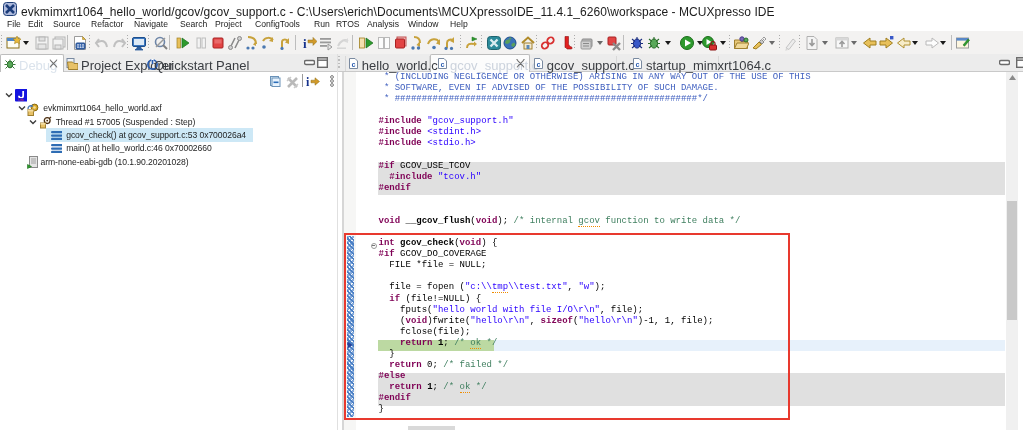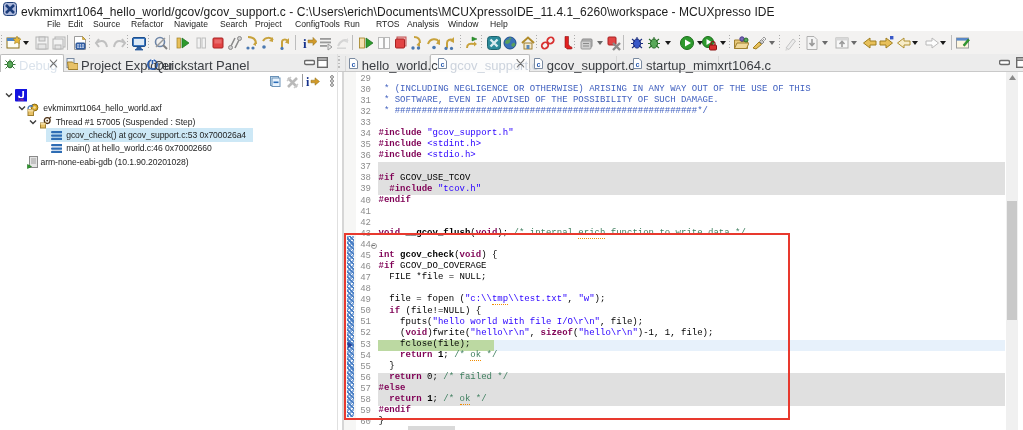--- a/index.html
+++ b/index.html
@@ -1,20 +1,20 @@
 <!DOCTYPE html>
 <html><head><meta charset="utf-8">
 <style>
 html,body{margin:0;padding:0;}
 #root{position:relative;width:1023px;height:430px;background:#fff;overflow:hidden;
   font-family:"Liberation Sans",sans-serif;}
 #root *{box-sizing:border-box;}
 .abs{position:absolute;}
 #title{position:absolute;left:21px;top:5px;font-size:12px;letter-spacing:0.06px;color:#1c1c1c;white-space:pre;}
-.menu{position:absolute;top:19px;font-size:8.6px;color:#1c1c1c;margin-left:40px;}
+.menu{position:absolute;top:19px;font-size:8.6px;color:#1c1c1c;}
 #toolbar{position:absolute;left:0;top:31px;width:1023px;height:23px;background:#f3f2f1;}
 .tsep{position:absolute;top:4px;width:1px;height:15px;background:#bdbdbd;}
 .tdot{position:absolute;top:4px;width:1px;height:15px;
   background-image:repeating-linear-gradient(#ababab 0 1px,transparent 1px 3px);}
 .tabbar{position:absolute;background:#ececec;border-bottom:1px solid #c9c9c9;}
 .tablabel{position:absolute;top:3.8px;white-space:nowrap;font-size:13px;color:#3a3d42;}
 .trow{position:absolute;font-size:8.6px;letter-spacing:-0.07px;color:#1e1e1e;white-space:pre;}
 .mono{font-family:"Liberation Mono",monospace;font-size:9px;line-height:11.08px;white-space:pre;}
 .kw{color:#7f0055;font-weight:bold;}
 .fn{font-weight:bold;margin-top:13px;}
@@ -31,21 +31,21 @@
 </svg>
 <div id="title">evkmimxrt1064_hello_world/gcov/gcov_support.c - C:\Users\erich\Documents\MCUXpressoIDE_11.4.1_6260\workspace - MCUXpresso IDE</div>
 <div class="menu" style="left:7px">File</div>
 <div class="menu" style="left:28px">Edit</div>
 <div class="menu" style="left:53px">Source</div>
 <div class="menu" style="left:91px">Refactor</div>
 <div class="menu" style="left:134px">Navigate</div>
 <div class="menu" style="left:180px">Search</div>
 <div class="menu" style="left:215px">Project</div>
 <div class="menu" style="left:255px">ConfigTools</div>
-<div class="menu" style="left:304px">Run</div>
+<div class="menu" style="left:314px">Run</div>
 <div class="menu" style="left:336px">RTOS</div>
 <div class="menu" style="left:367px">Analysis</div>
 <div class="menu" style="left:408px">Window</div>
 <div class="menu" style="left:450px">Help</div>
 <div id="toolbar">
       <div class="tdot" style="left:1px"></div>
       <svg class="abs" style="left:6px;top:4px" width="16" height="16" viewBox="0 0 16 16">
         <rect x="1" y="3" width="12" height="10" fill="#fdfdf4" stroke="#8a6f17"></rect>
         <rect x="1" y="3" width="12" height="3" fill="#4e86c8"></rect>
         <path d="M11 1 l1.3 2.6 2.7 0.4 -2 1.9 0.5 2.8 -2.5-1.3 -2.5 1.3 0.5-2.8 -2-1.9 2.7-0.4 Z" fill="#e8b93c" stroke="#9a7b1a" stroke-width="0.5"></path>
@@ -450,68 +450,36 @@
 <div class="abs" style="left:5px;top:17.5px;width:2px;height:358.5px;background:#d6d6d6"></div>
 <div class="abs" style="left:7px;top:17.5px;width:12.5px;height:358.5px;background:#f6f6f5"></div>
 <div class="abs" style="left:41.2px;top:108.3px;width:627.8px;height:33.2px;background:#e0e0e0"></div>
 <div class="abs" style="left:41.2px;top:318.9px;width:627.8px;height:33.2px;background:#e0e0e0"></div>
 <div class="abs" style="left:41.7px;top:285.6px;width:627.3px;height:11.1px;background:#e7f1fb"></div>
 <div class="abs" style="left:41.7px;top:285.6px;width:116.2px;height:11.1px;background:#bcd9a2"></div>
 <div class="abs" style="left:10.4px;top:182px;width:7.6px;height:181px;background-color:#87abdb;background-image:repeating-linear-gradient(45deg,#4a7fc4 0 1.5px,transparent 1.5px 3.4px),repeating-linear-gradient(-45deg,rgba(255,255,255,0.9) 0 1px,transparent 1px 3.4px);"></div>
 <svg class="abs" style="left:10px;top:287.2px" width="9" height="8" viewBox="0 0 9 8">
         <path d="M0.5 0.5 L5.5 4 L0.5 7.5 Z" fill="#26429a"></path>
       </svg>
-<div class="mono abs" style="left:13px;top:19.7px;width:21.5px;text-align:right;color:#8d8d8d">29
-30
-31
-32
-33
-34
-35
-36
-37
-38
-39
-40
-41
-42
-43
-44
-45
-46
-47
-48
-49
-50
-51
-52
-53
-54
-55
-56
-57
-58
-59
-60</div>
 <div class="abs" style="left:34.3px;top:188.7px;width:6px;height:6px;border:1px solid #999;border-radius:50%;background:#fff;"></div>
 <div class="abs" style="left:35.6px;top:191.2px;width:3.4px;height:1px;background:#777"></div>
-<div class="mono abs" style="left:42px;top:30px"><span class="cb"> * (INCLUDING NEGLIGENCE OR OTHERWISE) ARISING IN ANY WAY OUT OF THE USE OF THIS</span>
+<div class="mono abs" style="left:42px;top:18px"><span class="cb"> * (INCLUDING NEGLIGENCE OR OTHERWISE) ARISING IN ANY WAY OUT OF THE USE OF THIS</span>
 <span class="cb"> * SOFTWARE, EVEN IF ADVISED OF THE POSSIBILITY OF SUCH DAMAGE.</span>
 <span class="cb"> * ########################################################*/</span>
 
 <span class="kw">#include</span> <span class="st">"gcov_support.h"</span>
 <span class="kw">#include</span> <span class="st">&lt;stdint.h&gt;</span>
 <span class="kw">#include</span> <span class="st">&lt;stdio.h&gt;</span>
 
 <span class="kw">#if</span> GCOV_USE_TCOV
   <span class="kw">#include</span> <span class="st">"tcov.h"</span>
 <span class="kw">#endif</span>
 
 
-<span class="kw">void</span> <span class="fn">__gcov_flush</span>(<span class="kw">void</span>); <span class="cg">/* internal <span class="sq">erich</span> function to write data */</span>
+<span class="kw">void</span> <span class="fn">__gcov_flush</span>(<span class="kw">void</span>); <span class="cg">/* internal <span class="sq">gcov</span> function to write data */</span>
 
 <span class="kw">int</span> <span class="fn">gcov_check</span>(<span class="kw">void</span>) {
 <span class="kw">#if</span> GCOV_DO_COVERAGE
   FILE *file = NULL;
 
   file = fopen (<span class="st">"c:\\<span class="sq">tmp</span>\\test.txt"</span>, <span class="st">"w"</span>);
   <span class="kw">if</span> (file!=NULL) {
     fputs(<span class="st">"hello world with file I/O\r\n"</span>, file);
     (<span class="kw">void</span>)fwrite(<span class="st">"hello\r\n"</span>, <span class="kw">sizeof</span>(<span class="st">"hello\r\n"</span>)-1, 1, file);
     fclose(file);

